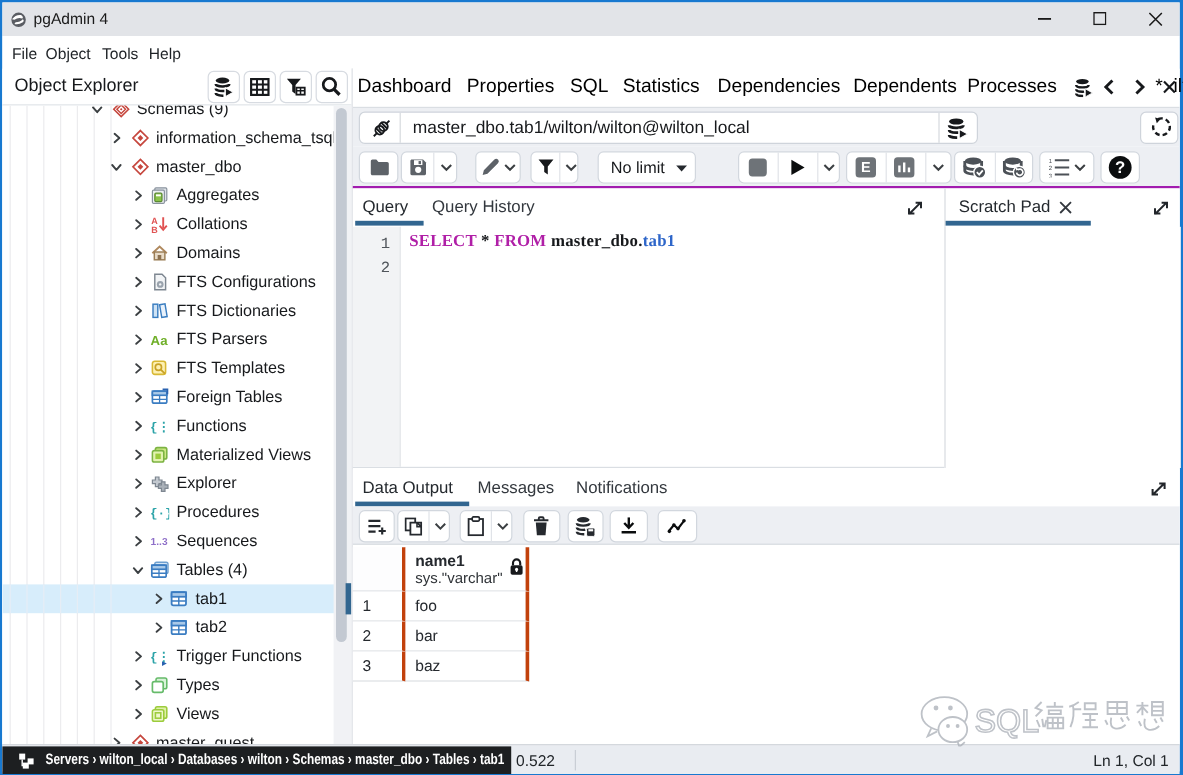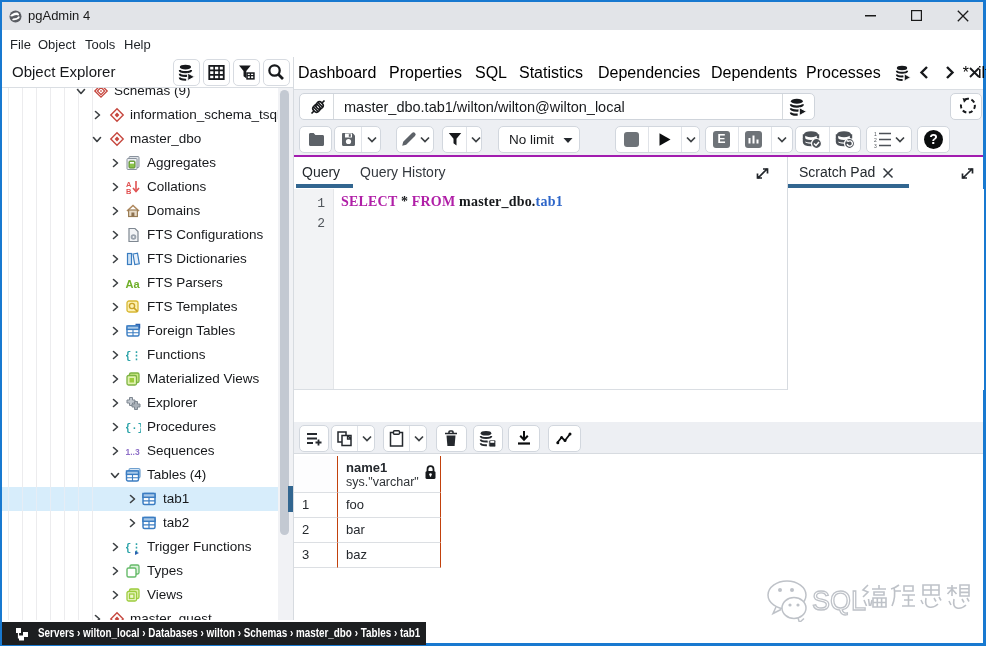--- a/index.html
+++ b/index.html
@@ -45,21 +45,21 @@
 #gutter div { position:absolute; right:8px; font-size:13px; color:#51565c; font-family:"Liberation Mono",monospace; }
 #code { position:absolute; left:47px; top:5px; font-family:Liberation Serif, serif; font-size:14px; letter-spacing:0.2px; font-weight:bold; color:#17191c; white-space:pre; }
 #scratch { position:absolute; left:493px; top:132px; width:197px; height:201px; background:#fff; border-left:1px solid #d7dbe0; }
 
 #dataout { position:absolute; left:0; top:333px; width:100%; height:230px; background:#fff; }
 #dtabs { position:absolute; left:0; top:1px; width:100%; height:31px; background:#fff; }
 #dtoolbar { position:absolute; left:0; top:32px; width:100%; height:32px; background:#edeff3; border-bottom:1px solid #d7dbe0; }
 .dbtn { position:absolute; top:3px; height:27px; background:#fff; border:1px solid #d2d7de; border-radius:5px; }
 
 #grid { position:absolute; left:0; top:66px; }
-.cell { position:absolute; background:#fff; border-right:1px solid #c2410c; border-bottom:1px solid #dcdfe3; font-size:13px; color:#25292e; }
+.cell { position:absolute; background:#fff; border-right:3px solid #c2410c; border-bottom:1px solid #dcdfe3; font-size:13px; color:#25292e; }
 
 #statusbar { position:absolute; left:0; top:618px; width:981px; height:25px; background:#e9ecf1; border-top:1px solid #d4d8dd; }
 #statusbar .t { position:absolute; top:5px; font-size:13px; color:#22262a; }
 #crumb { position:absolute; left:0; top:620px; width:424px; height:23px; background:#1d1f21; color:#fff; overflow:hidden; }
 #crumb .c { position:absolute; top:4px; font-size:12.5px; font-weight:bold; color:#fff; white-space:nowrap; transform:scaleX(0.79); transform-origin:0 0; }
 
 #wmark { position:absolute; left:762px; top:575px; width:224px; height:45px; opacity:0.75; }
 svg { display:block; }
 </style></head>
 <body>
@@ -554,20 +554,30 @@
   </div>
   <div id="editor">
     <div id="gutter">
       <div style="top:7px">1</div>
       <div style="top:27px">2</div>
     </div>
     <div id="code"><span style="color:#b01fa7">SELECT</span> * <span style="color:#b01fa7">FROM</span> master_dbo.<span style="color:#2e66c9">tab1</span></div>
   </div>
   <div id="scratch"></div>
   <div id="dataout">
+    <div id="dtabs">
+      <span class="qtab" style="left:8px">Data Output</span>
+      <span class="qtab" style="left:104px;color:#33383e">Messages</span>
+      <span class="qtab" style="left:186px;color:#33383e">Notifications</span>
+      <div class="underline" style="left:2px;top:27px;width:95px"></div>
+      <svg class="abs" style="left:664px;top:9px" width="15" height="15" viewBox="0 0 15 15">
+            <path d="M3.5 11.5L11.5 3.5M8 3h4.5v4.5M7 12H2.5V7.5" fill="none" stroke="#22262b" stroke-width="1.7"></path>
+            <path d="M12.5 2.5l-2 .1 2 2z M2.5 12.5l2-.1-2-2z" fill="#22262b"></path>
+          </svg>
+    </div>
     <div id="dtoolbar">
       <div class="dbtn" style="left:5px;width:30px">
             <svg style="margin:6px 0 0 6px" width="17" height="15" viewBox="0 0 17 15">
               <path d="M1 2h10M1 6.5h10M1 11h6" stroke="#25292e" stroke-width="1.8"></path>
               <path d="M12.5 7.5v6M9.5 10.5h6" stroke="#25292e" stroke-width="1.8"></path>
             </svg>
           </div>
       <div class="dbtn" style="left:37px;width:44px">
         <svg style="margin:5px 0 0 5px" width="15" height="16" viewBox="0 0 15 16">
               <rect x="1" y="1" width="8" height="10" fill="#fff" stroke="#25292e" stroke-width="1.5"></rect>
@@ -646,20 +656,25 @@
             <span class="abs" style="left:8px;top:4px">bar</span>
           </div>
       <div class="cell" style="left:0px;top:87px;width:44px;height:25px">
             <span class="abs" style="left:8px;top:4px">3</span>
           </div>
       <div class="cell" style="left:44px;top:87px;width:103px;height:25px">
             <span class="abs" style="left:8px;top:4px">baz</span>
           </div>
     </div>
   </div>
+</div>
+<div id="statusbar">
+  <span class="t" style="left:428px">0.522</span>
+  <div class="abs" style="left:477px;top:4px;width:1px;height:17px;background:#c9ced5"></div>
+  <span class="t" style="right:9px">Ln 1, Col 1</span>
 </div>
 <div id="crumb">
   <svg class="abs" style="left:13px;top:5px" width="14" height="14" viewBox="0 0 14 14">
         <rect x="1" y="1" width="5" height="5" fill="#fff"></rect>
         <rect x="8" y="5" width="5" height="5" fill="#fff"></rect>
         <rect x="4" y="8.5" width="5" height="5" fill="#fff"></rect>
         <path d="M3.5 6v5h3" stroke="#fff" stroke-width="1.2" fill="none"></path>
       </svg>
   <span class="c" style="left:36px">Servers › wilton_local › Databases › wilton › Schemas › master_dbo › Tables › tab1</span>
 </div>

